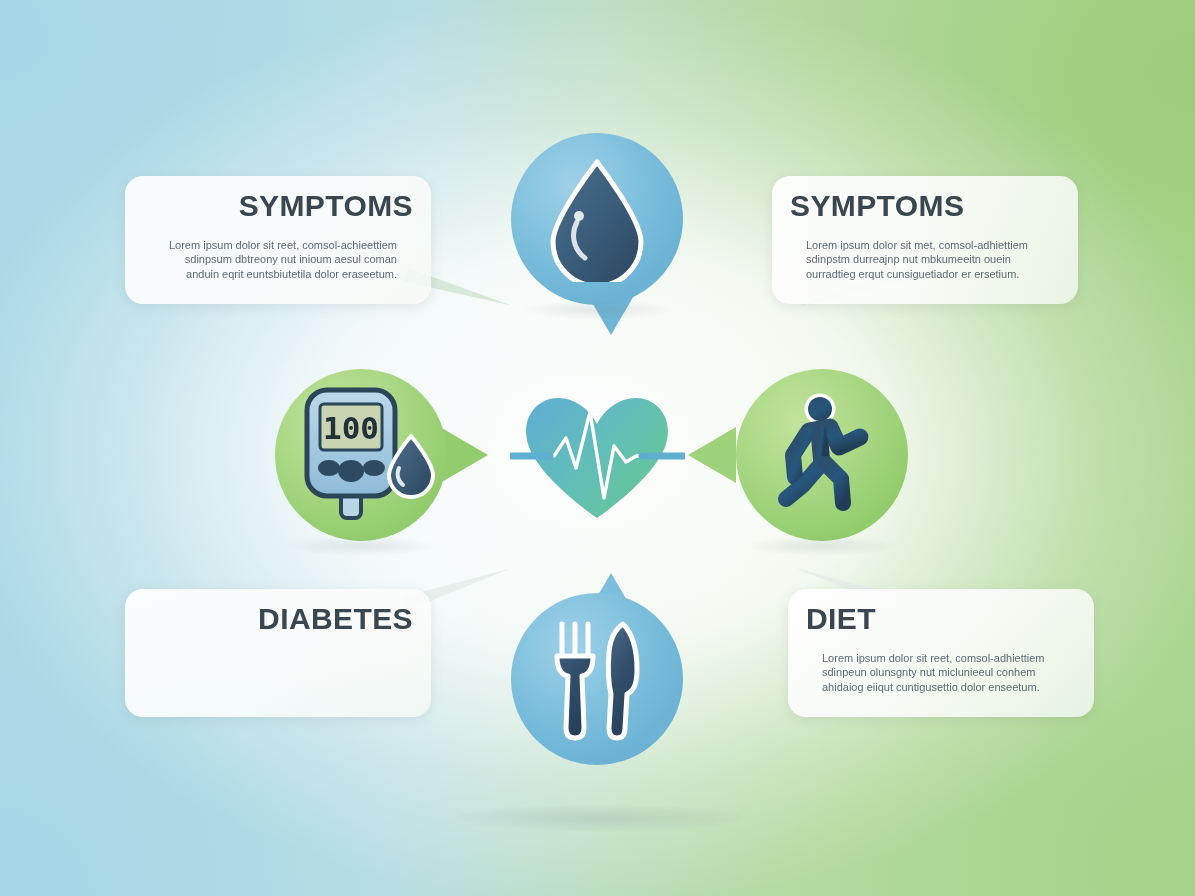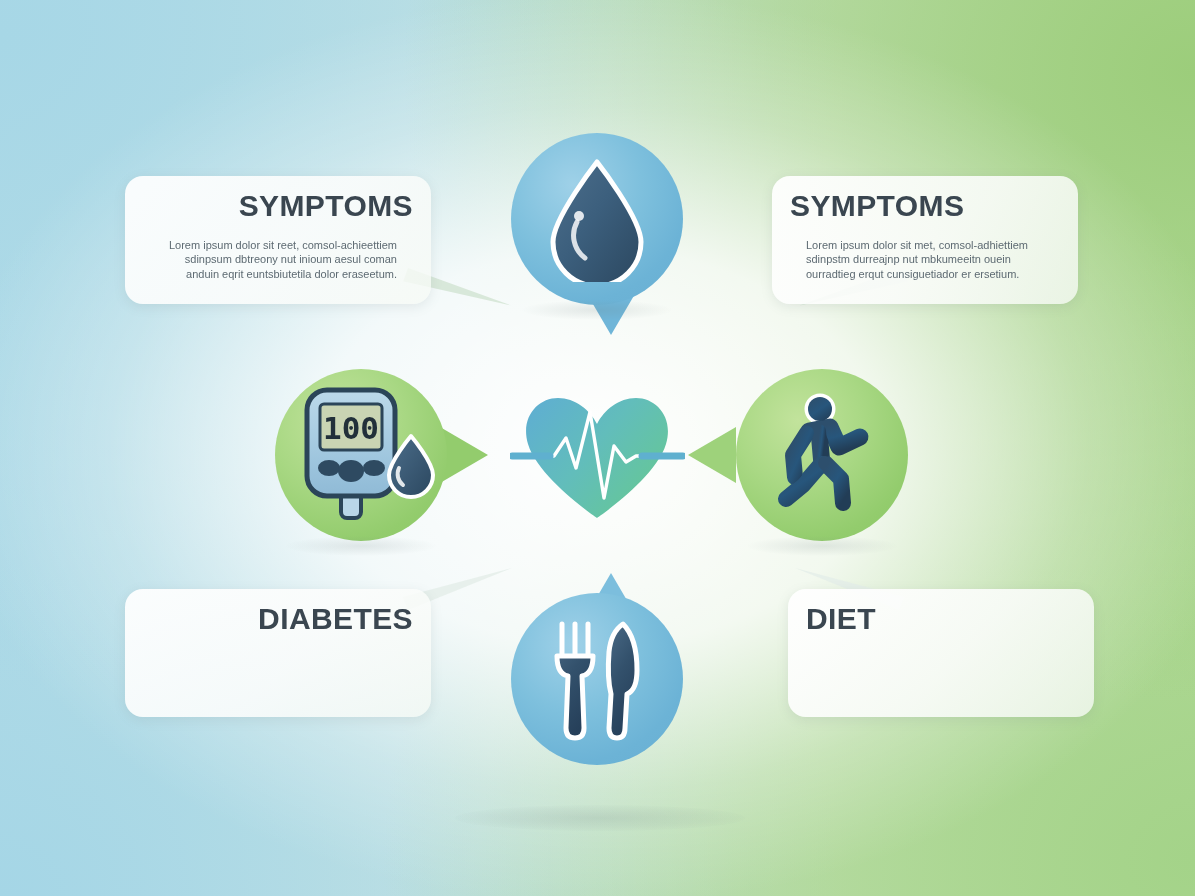--- a/index.html
+++ b/index.html
@@ -212,20 +212,21 @@
     <div class="card-title">SYMPTOMS</div>
     <div class="card-body">Lorem ipsum dolor sit met, comsol-adhiettiem sdinpstm durreajnp nut mbkumeeitn ouein ourradtieg erqut cunsiguetiador er ersetium.</div>
   </div>
 
   <div class="card align-right" id="card-bl">
     <div class="card-title">DIABETES</div>
   </div>
 
   <div class="card align-left" id="card-br">
     <div class="card-title">DIET</div>
+    <div class="card-body">Lorem ipsum dolor sit reet, comsol-adhiettiem sdinpeun olunsgnty nut miclunieeul conhem ahidaiog eiiqut cuntigusettio dolor enseetum.</div>
   </div>
 
   <div class="pointer" id="ptr-top"></div>
   <div class="pointer" id="ptr-left"></div>
   <div class="pointer" id="ptr-right"></div>
   <div class="pointer" id="ptr-bottom"></div>
 
   <div class="node blue" id="node-top">
     <div class="disc"></div>
     <div class="glyph">

